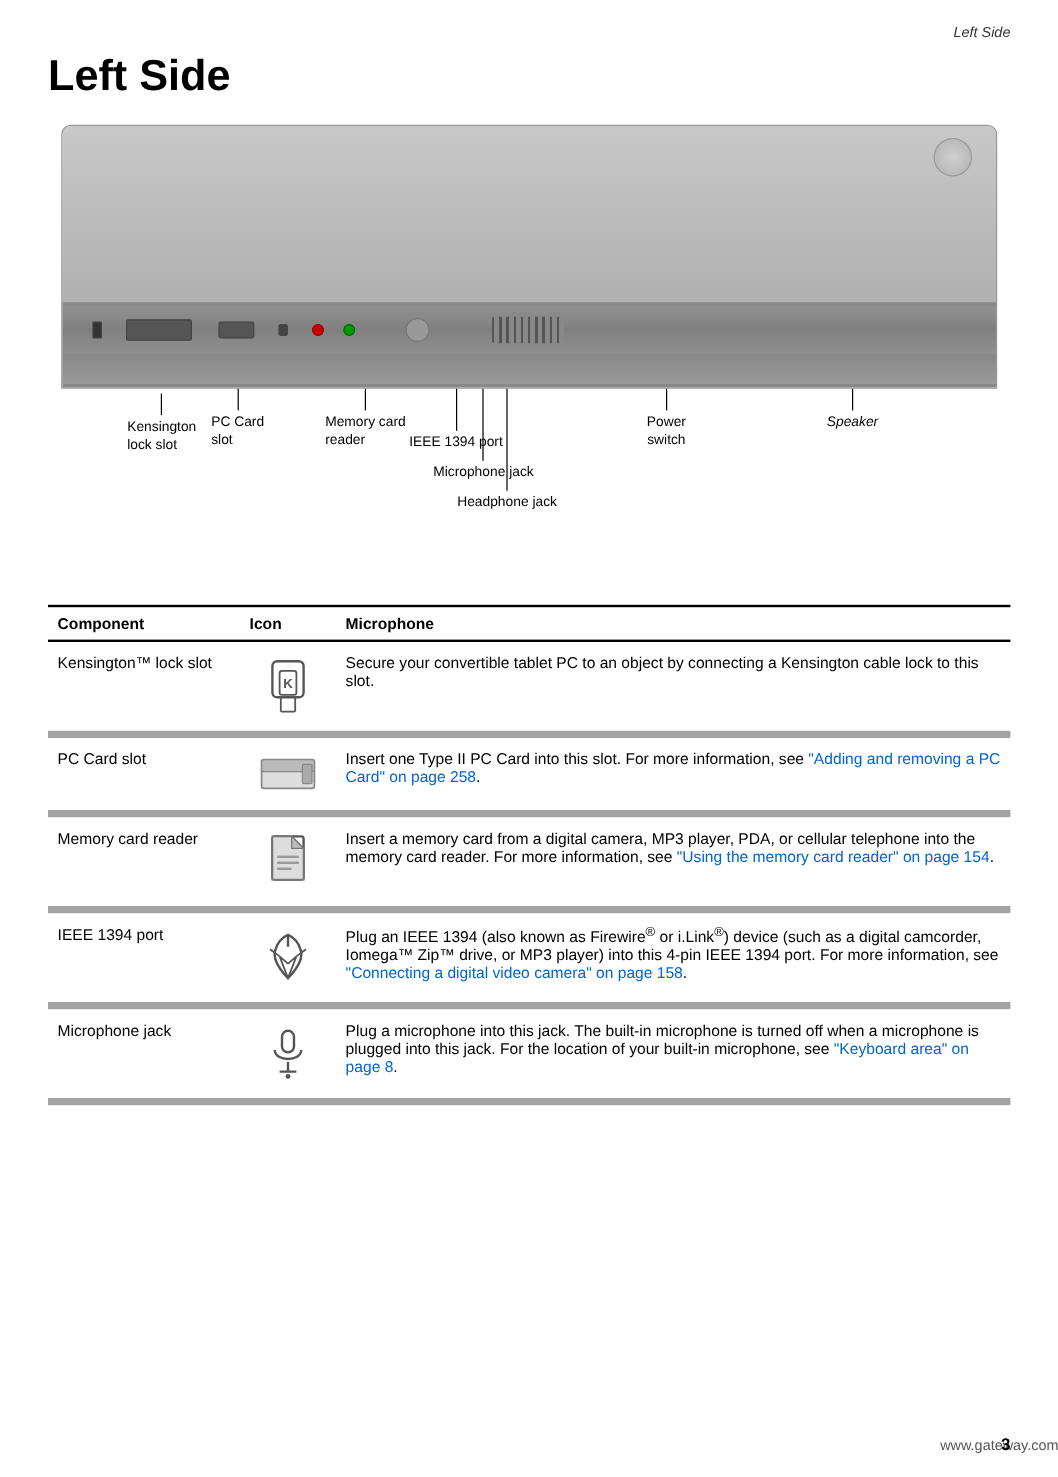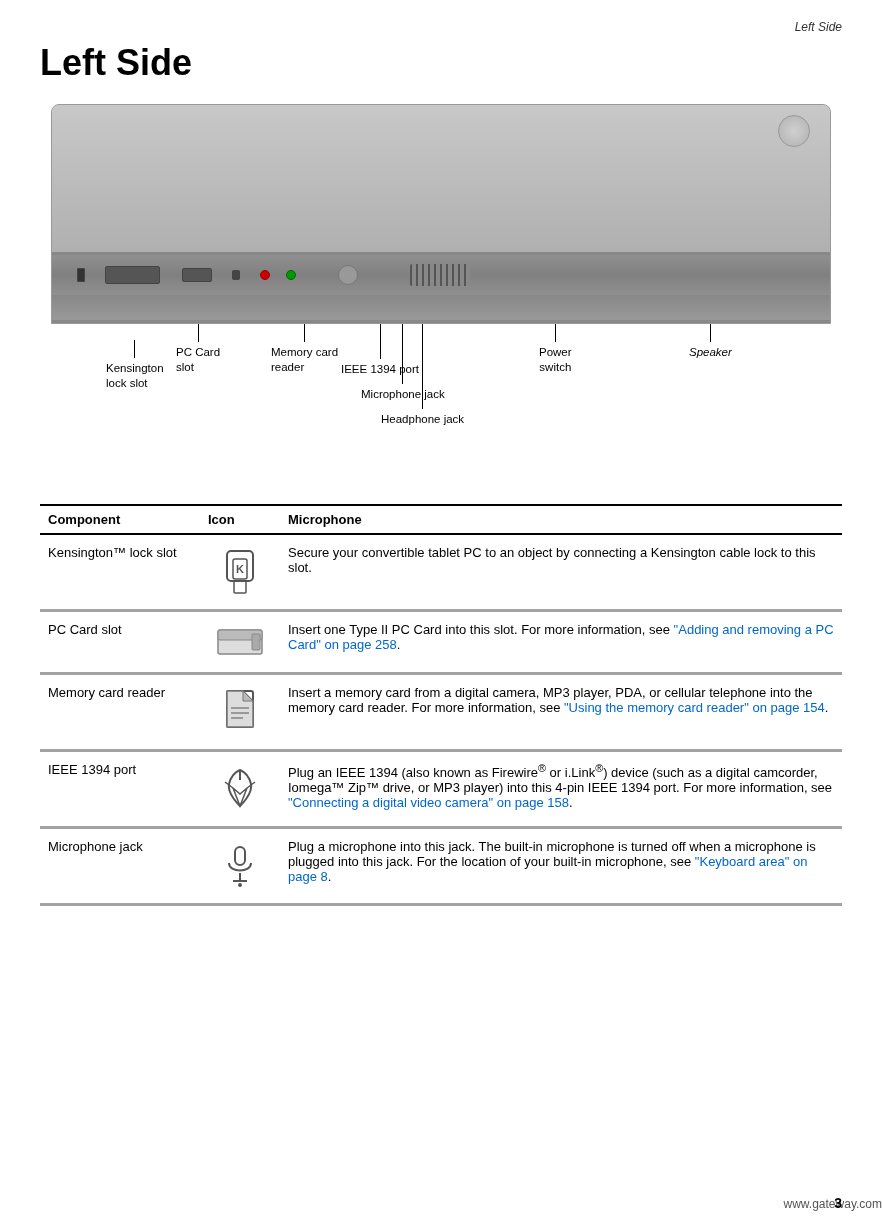--- a/index.html
+++ b/index.html
@@ -126,21 +126,21 @@
       text-align: left;
       font-weight: bold;
       font-size: 13px;
       background: #fff;
     }
 
     .component-table td {
       padding: 10px 8px;
       vertical-align: top;
       font-size: 13px;
-      border-bottom: 3px solid #a3a3a3;
+      border-bottom: 6px solid #a3a3a3;
     }
 
     .component-table tr {
       border-bottom: 1px solid #ddd;
     }
 
     .col-component { width: 160px; margin-left: 30px; }
     .col-icon { width: 80px; text-align: center; }
     .col-description { width: auto; }
 
@@ -227,21 +227,21 @@
 
         <div class="slot-power" style="margin-left:30px;"></div>
 
         <div class="speaker-grille" style="margin-left:40px;"></div>
       </div>
       <div class="laptop-bottom-strip"></div>
     </div>
 
     <div class="connector-area">
 
-      <div style="position:absolute; left:55px; top:16px;">
+      <div style="position:absolute; left:55px; top:4px;">
         <div style="width:1px; height:18px; background:#000; margin:0 auto 3px auto;"></div>
         <div class="label-text" style="position:static; text-align:left; font-size:11.5px;">Kensington<br>lock slot</div>
       </div>
 
       <div style="position:absolute; left:125px; top:0;">
         <div style="width:1px; height:18px; background:#000; margin:0 auto 3px auto;"></div>
         <div class="label-text" style="position:static; text-align:left; font-size:11.5px;">PC Card<br>slot</div>
       </div>
 
       <div style="position:absolute; left:220px; top:0;">

